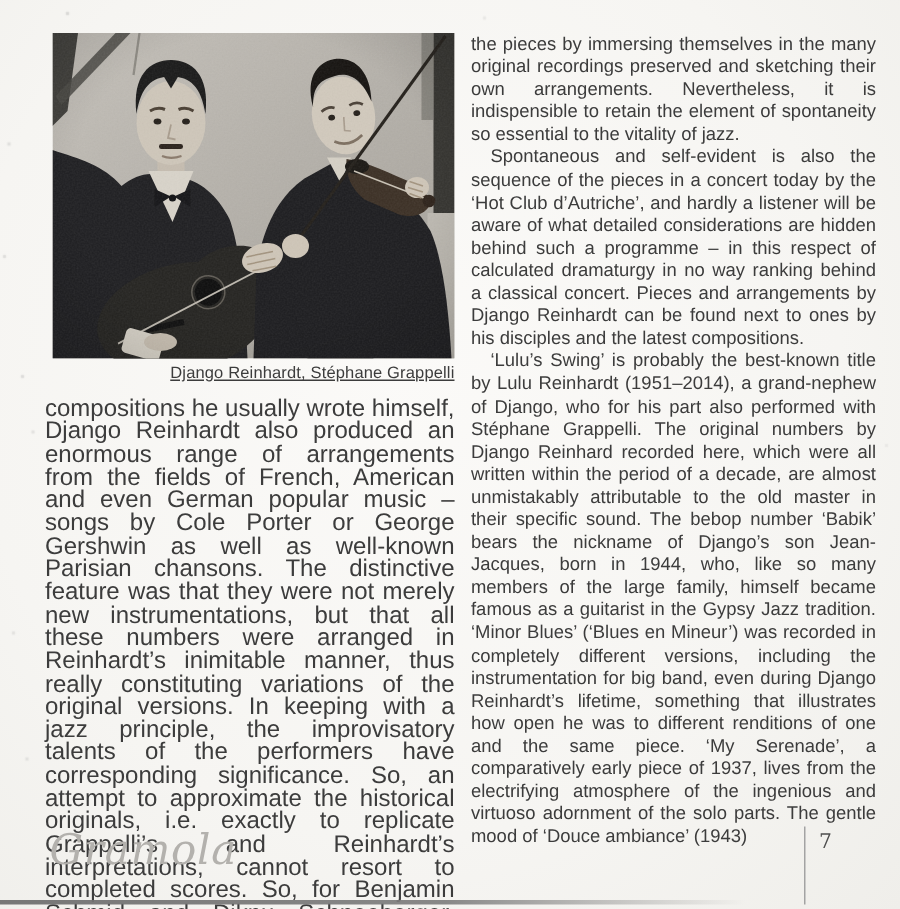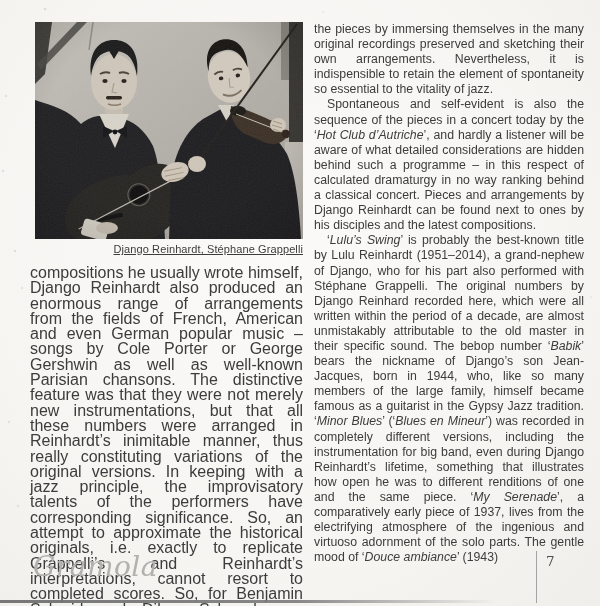--- a/index.html
+++ b/index.html
@@ -29,21 +29,21 @@
     letter-spacing:0.1px;
     text-decoration:underline;
   }
   .col{
     position:absolute;color:var(--body-text);text-align:justify;
   }
   .col p{margin:0;}
   .col p.indent{text-indent:13px;}
   .col-left{left:30px;top:265px;width:273px;font-size:16px;line-height:15.3px;}
   .col-right{left:314px;top:22px;width:270px;font-size:12.3px;line-height:15.1px;}
-  .it{font-style:italic;}
+  .it{}
   .logo{
     position:absolute;left:33px;top:550px;
     font-family:"DejaVu Serif", serif;font-style:italic;
     font-size:28px;color:var(--logo-gray);letter-spacing:0.5px;
   }
   .pagenum-rule{
     position:absolute;left:536px;top:551px;width:1px;height:52px;
     background:var(--divider-gray);
   }
   .pagenum{

